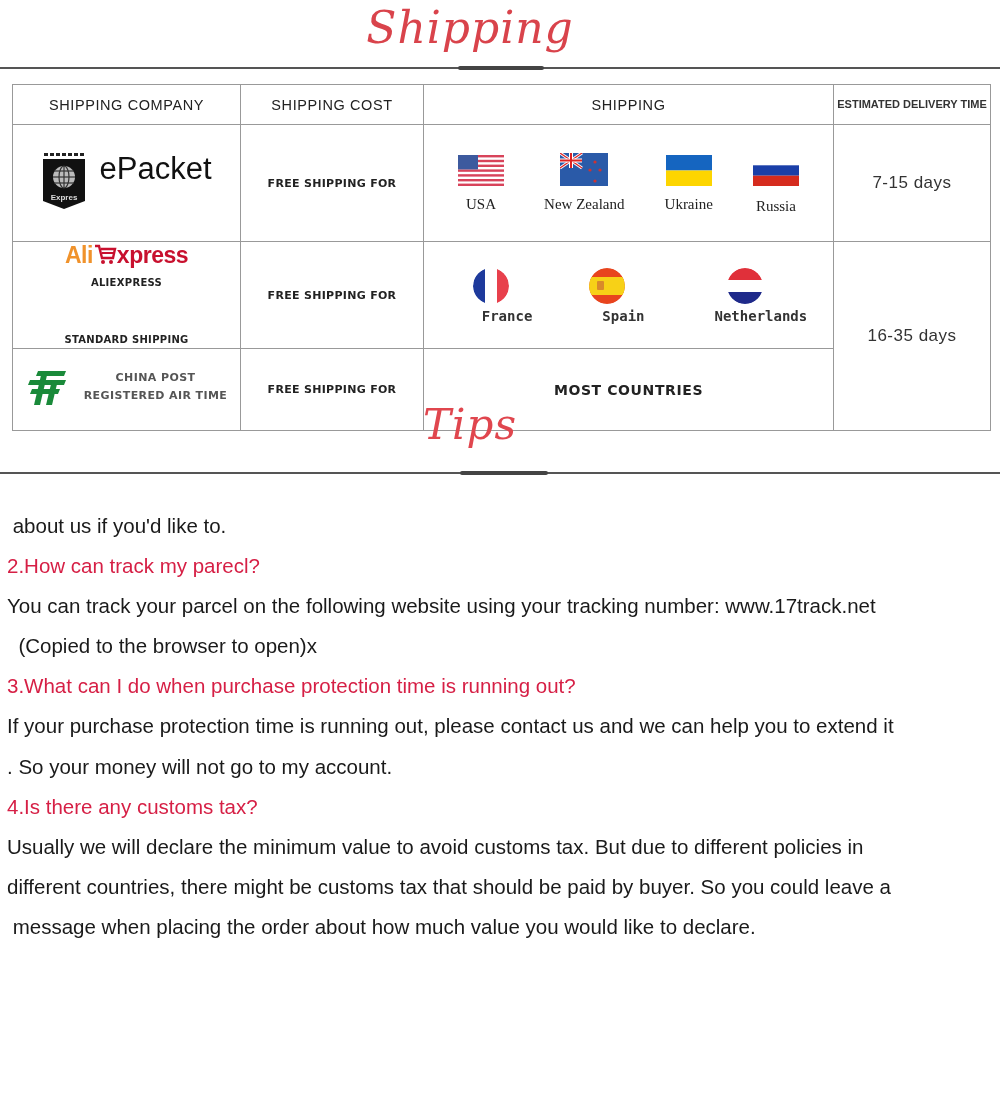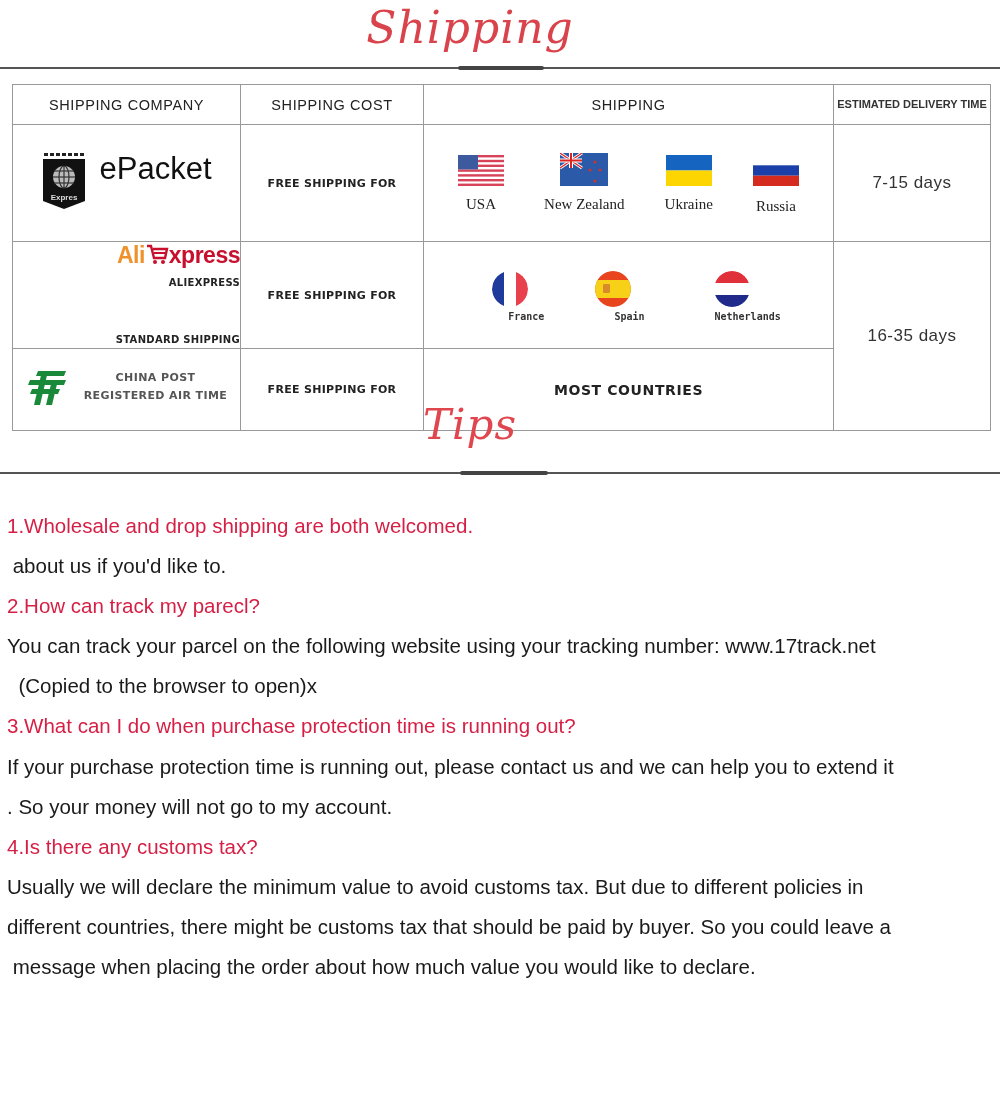--- a/index.html
+++ b/index.html
@@ -11,32 +11,32 @@
   table.ship { position:absolute; left:12px; top:84px; border-collapse:collapse; table-layout:fixed; }
   table.ship td { border:1.5px solid #999; text-align:center; vertical-align:middle; padding:0; }
   .hdr { font-size:14.5px; letter-spacing:0.6px; color:#222; }
   .hdr-small { font-size:11px; font-weight:bold; line-height:13px; color:#333; }
   .cost { font-family:"DejaVu Sans", sans-serif; font-weight:bold; font-size:11px; letter-spacing:0.3px; color:#222; }
   .days { font-size:17px; color:#333; letter-spacing:0.5px; }
   .most { font-family:"DejaVu Sans", sans-serif; font-weight:bold; font-size:14px; letter-spacing:0.6px; color:#222; }
 
   .company { display:flex; align-items:flex-start; justify-content:center; gap:12px; }
   .epacket-name { font-size:31px; color:#111; }
-  .ali-wrap { display:flex; flex-direction:column; align-items:flex-end; }
+  .ali-wrap { display:flex; flex-direction:column; align-items:center; }
   .ali-logo { font-weight:bold; font-size:23px; letter-spacing:-0.5px; }
   .ali-sub { font-family:"DejaVu Sans", sans-serif; font-weight:bold; font-size:10px; color:#222; line-height:17px; letter-spacing:0.3px;margin-top:40px; }
   .cp-text { font-family:"DejaVu Sans", sans-serif; font-weight:bold; font-size:11px; color:#555; line-height:18px; letter-spacing:0.4px; text-align:center; }
 
   .flags { display:flex; justify-content:space-around; align-items:flex-start; padding:0 14px; }
   .flag-item { display:flex; flex-direction:column; align-items:center; }
   .flag-rect { width:46px; height:31px; }
   .flag-label-serif { font-family:"Liberation Serif", serif; font-size:15px; color:#222; margin-top:10px; }
   .flags-round { display:flex; justify-content:center; gap:38px; }
   .flag-round { width:36px; height:36px; border-radius:50%; overflow:hidden; }
-  .flag-label-round { font-family:"DejaVu Sans Mono", monospace; font-weight:bold; font-size:10px; color:#333; margin-top:4px;padding-left:32px; }
+  .flag-label-round { font-family:"DejaVu Sans Mono", monospace; font-weight:bold; font-size:14px; color:#333; margin-top:4px;padding-left:32px; }
 
   .tips { position:absolute; left:7px; top:506px; width:993px; font-size:20.5px; line-height:40.1px; }
   .tips .q { color:#d61f45; }
   .tips .a { color:#1a1a1a; white-space:nowrap; }
 </style>
 </head>
 <body>
 
 <div class="script-title" style="top:2px;font-size:44px;">Shipping</div>
 <div class="rule" style="top:67px;"></div>
@@ -241,21 +241,20 @@
     <td class="most">MOST COUNTRIES</td>
   </tr>
 </tbody>
   </table>
 
 <div class="script-title" style="top:400px;font-size:42px;color:#e0464e;">Tips</div>
 <div class="rule" style="top:472px;"></div>
 <div class="rule-accent" style="top:471px;left:460px;width:88px;"></div>
 
 <div class="tips">
-  <div class="q">1.Wholesale and drop shipping are both welcomed.</div>
   <div class="a" style="white-space:pre"> about us if you'd like to.</div>
   <div class="q">2.How can track my parecl?</div>
   <div class="a">You can track your parcel on the following website using your tracking number: www.17track.net</div>
   <div class="a" style="white-space:pre">  (Copied to the browser to open)x</div>
   <div class="q">3.What can I do when purchase protection time is running out?</div>
   <div class="a">If your purchase protection time is running out, please contact us and we can help you to extend it</div>
   <div class="a">. So your money will not go to my account.</div>
   <div class="q">4.Is there any customs tax?</div>
   <div class="a">Usually we will declare the minimum value to avoid customs tax. But due to different policies in</div>
   <div class="a">different countries, there might be customs tax that should be paid by buyer. So you could leave a</div>

